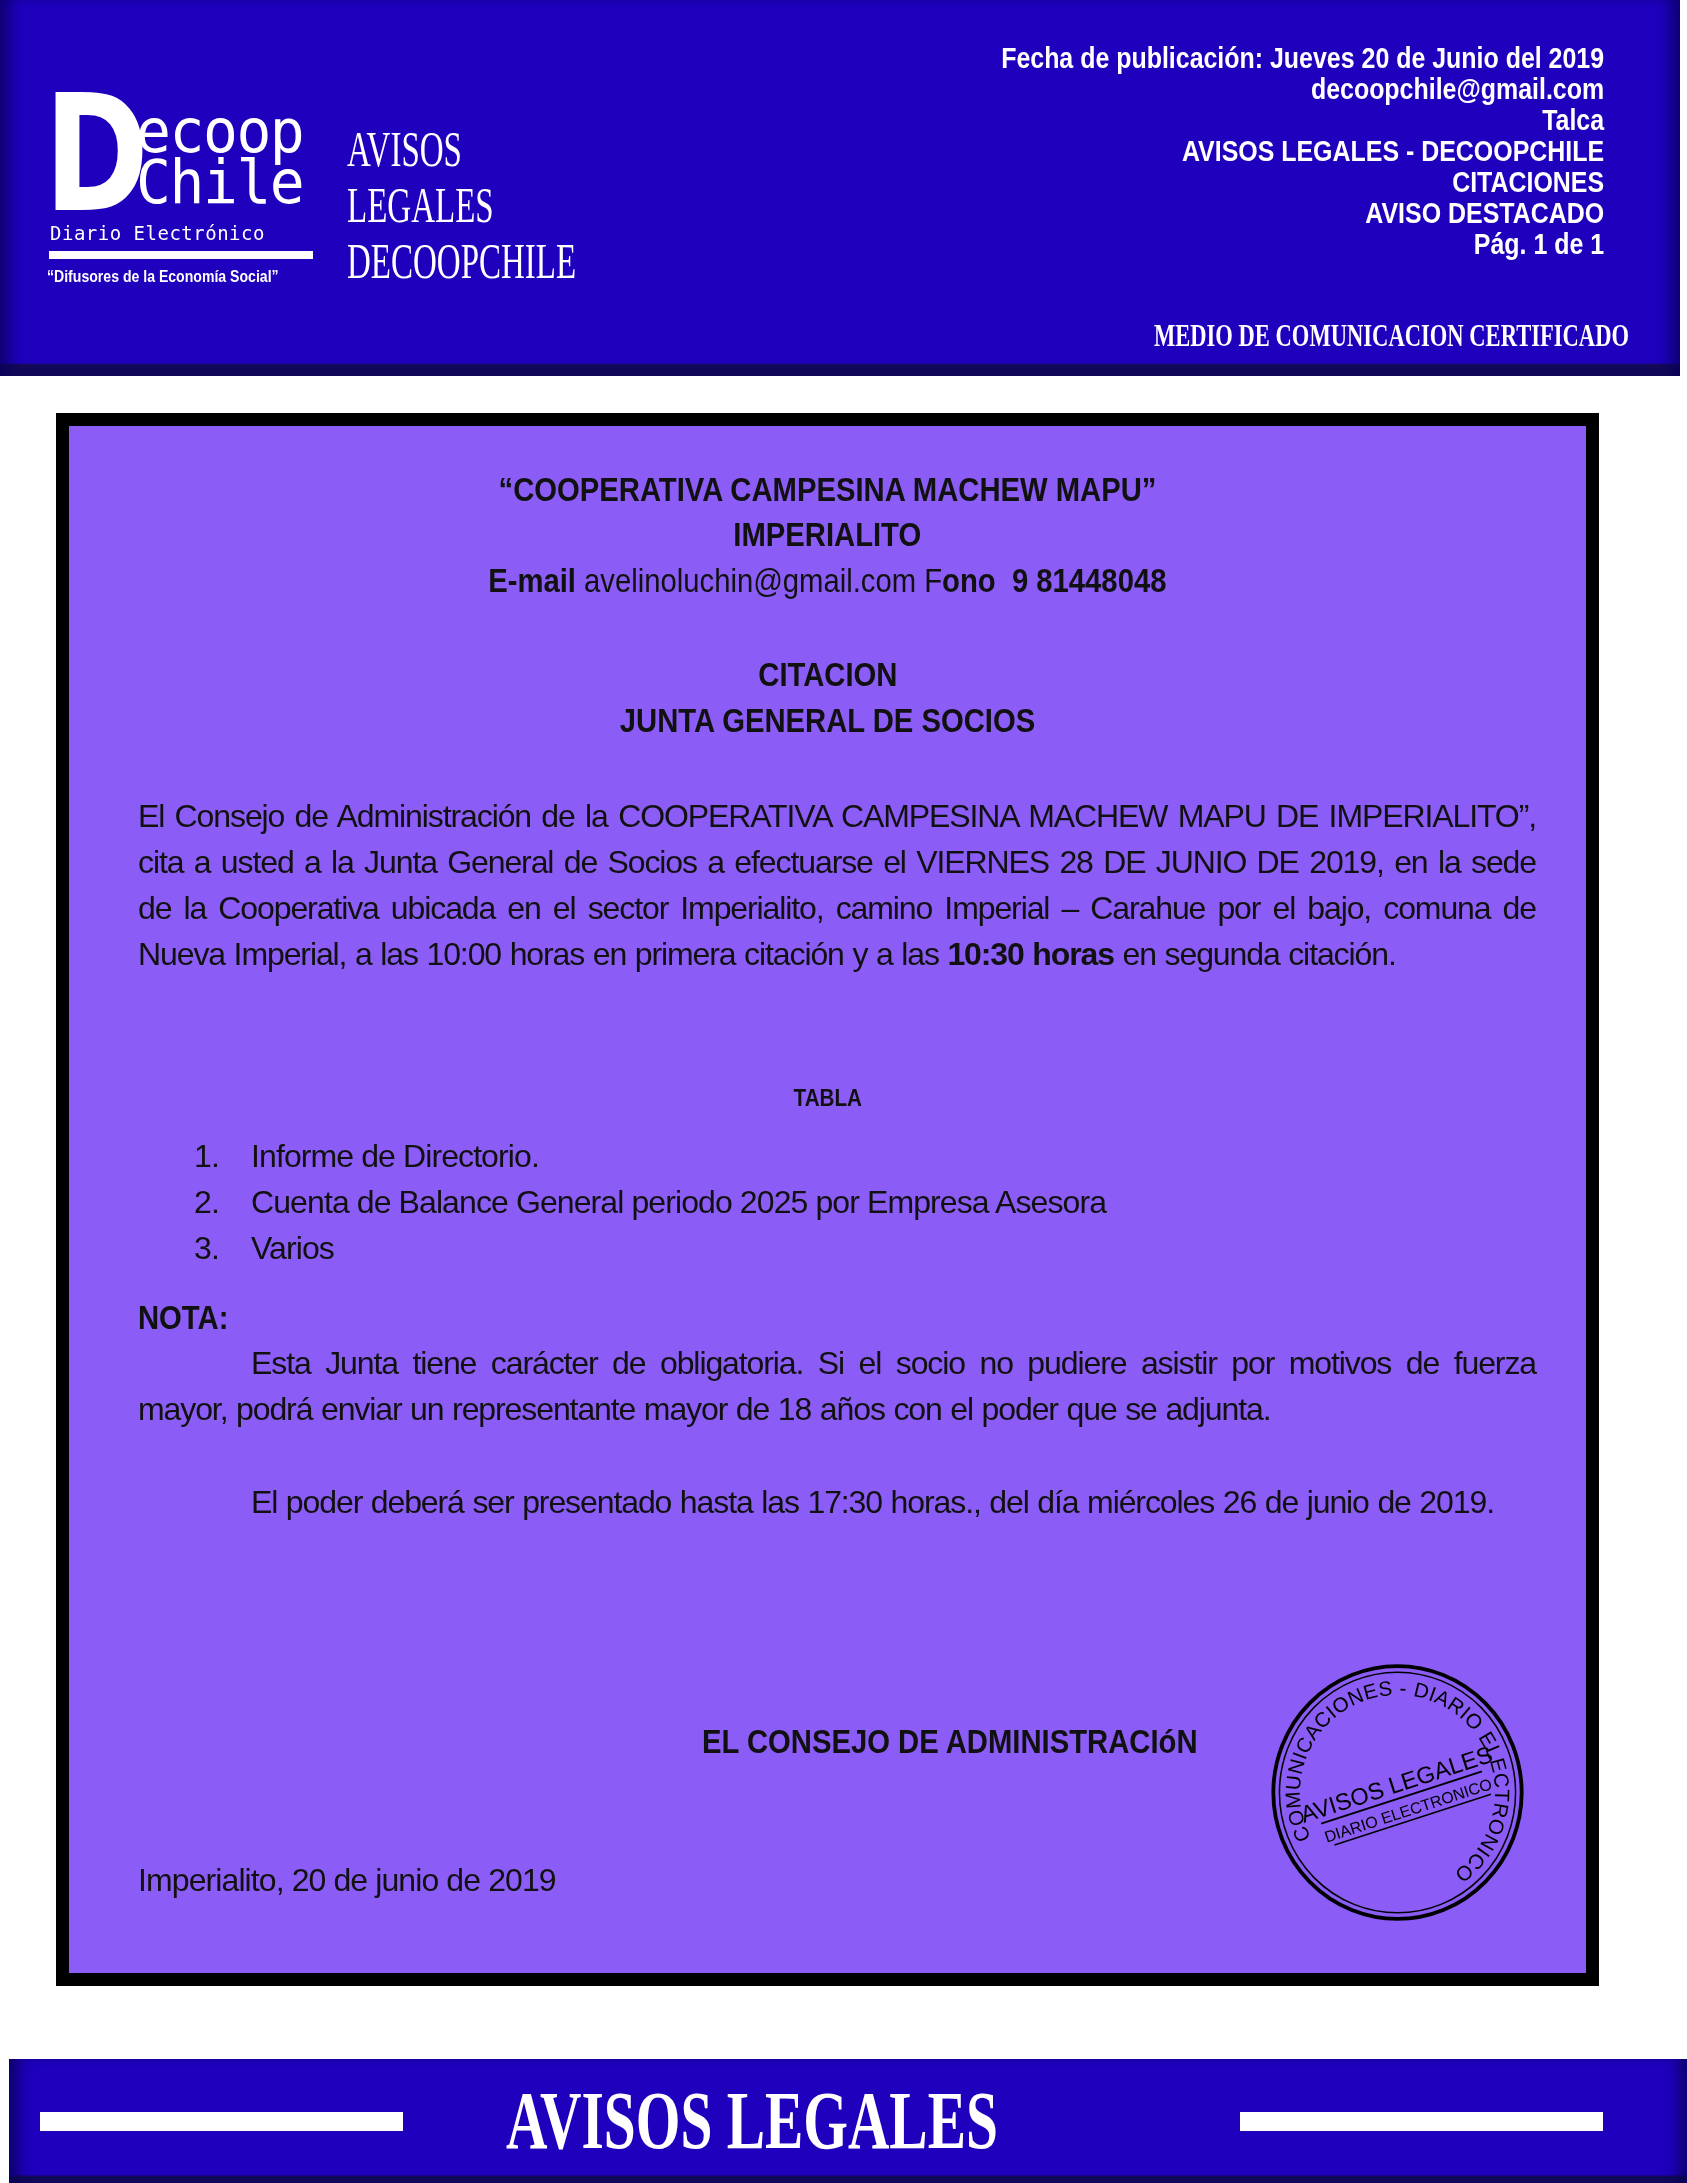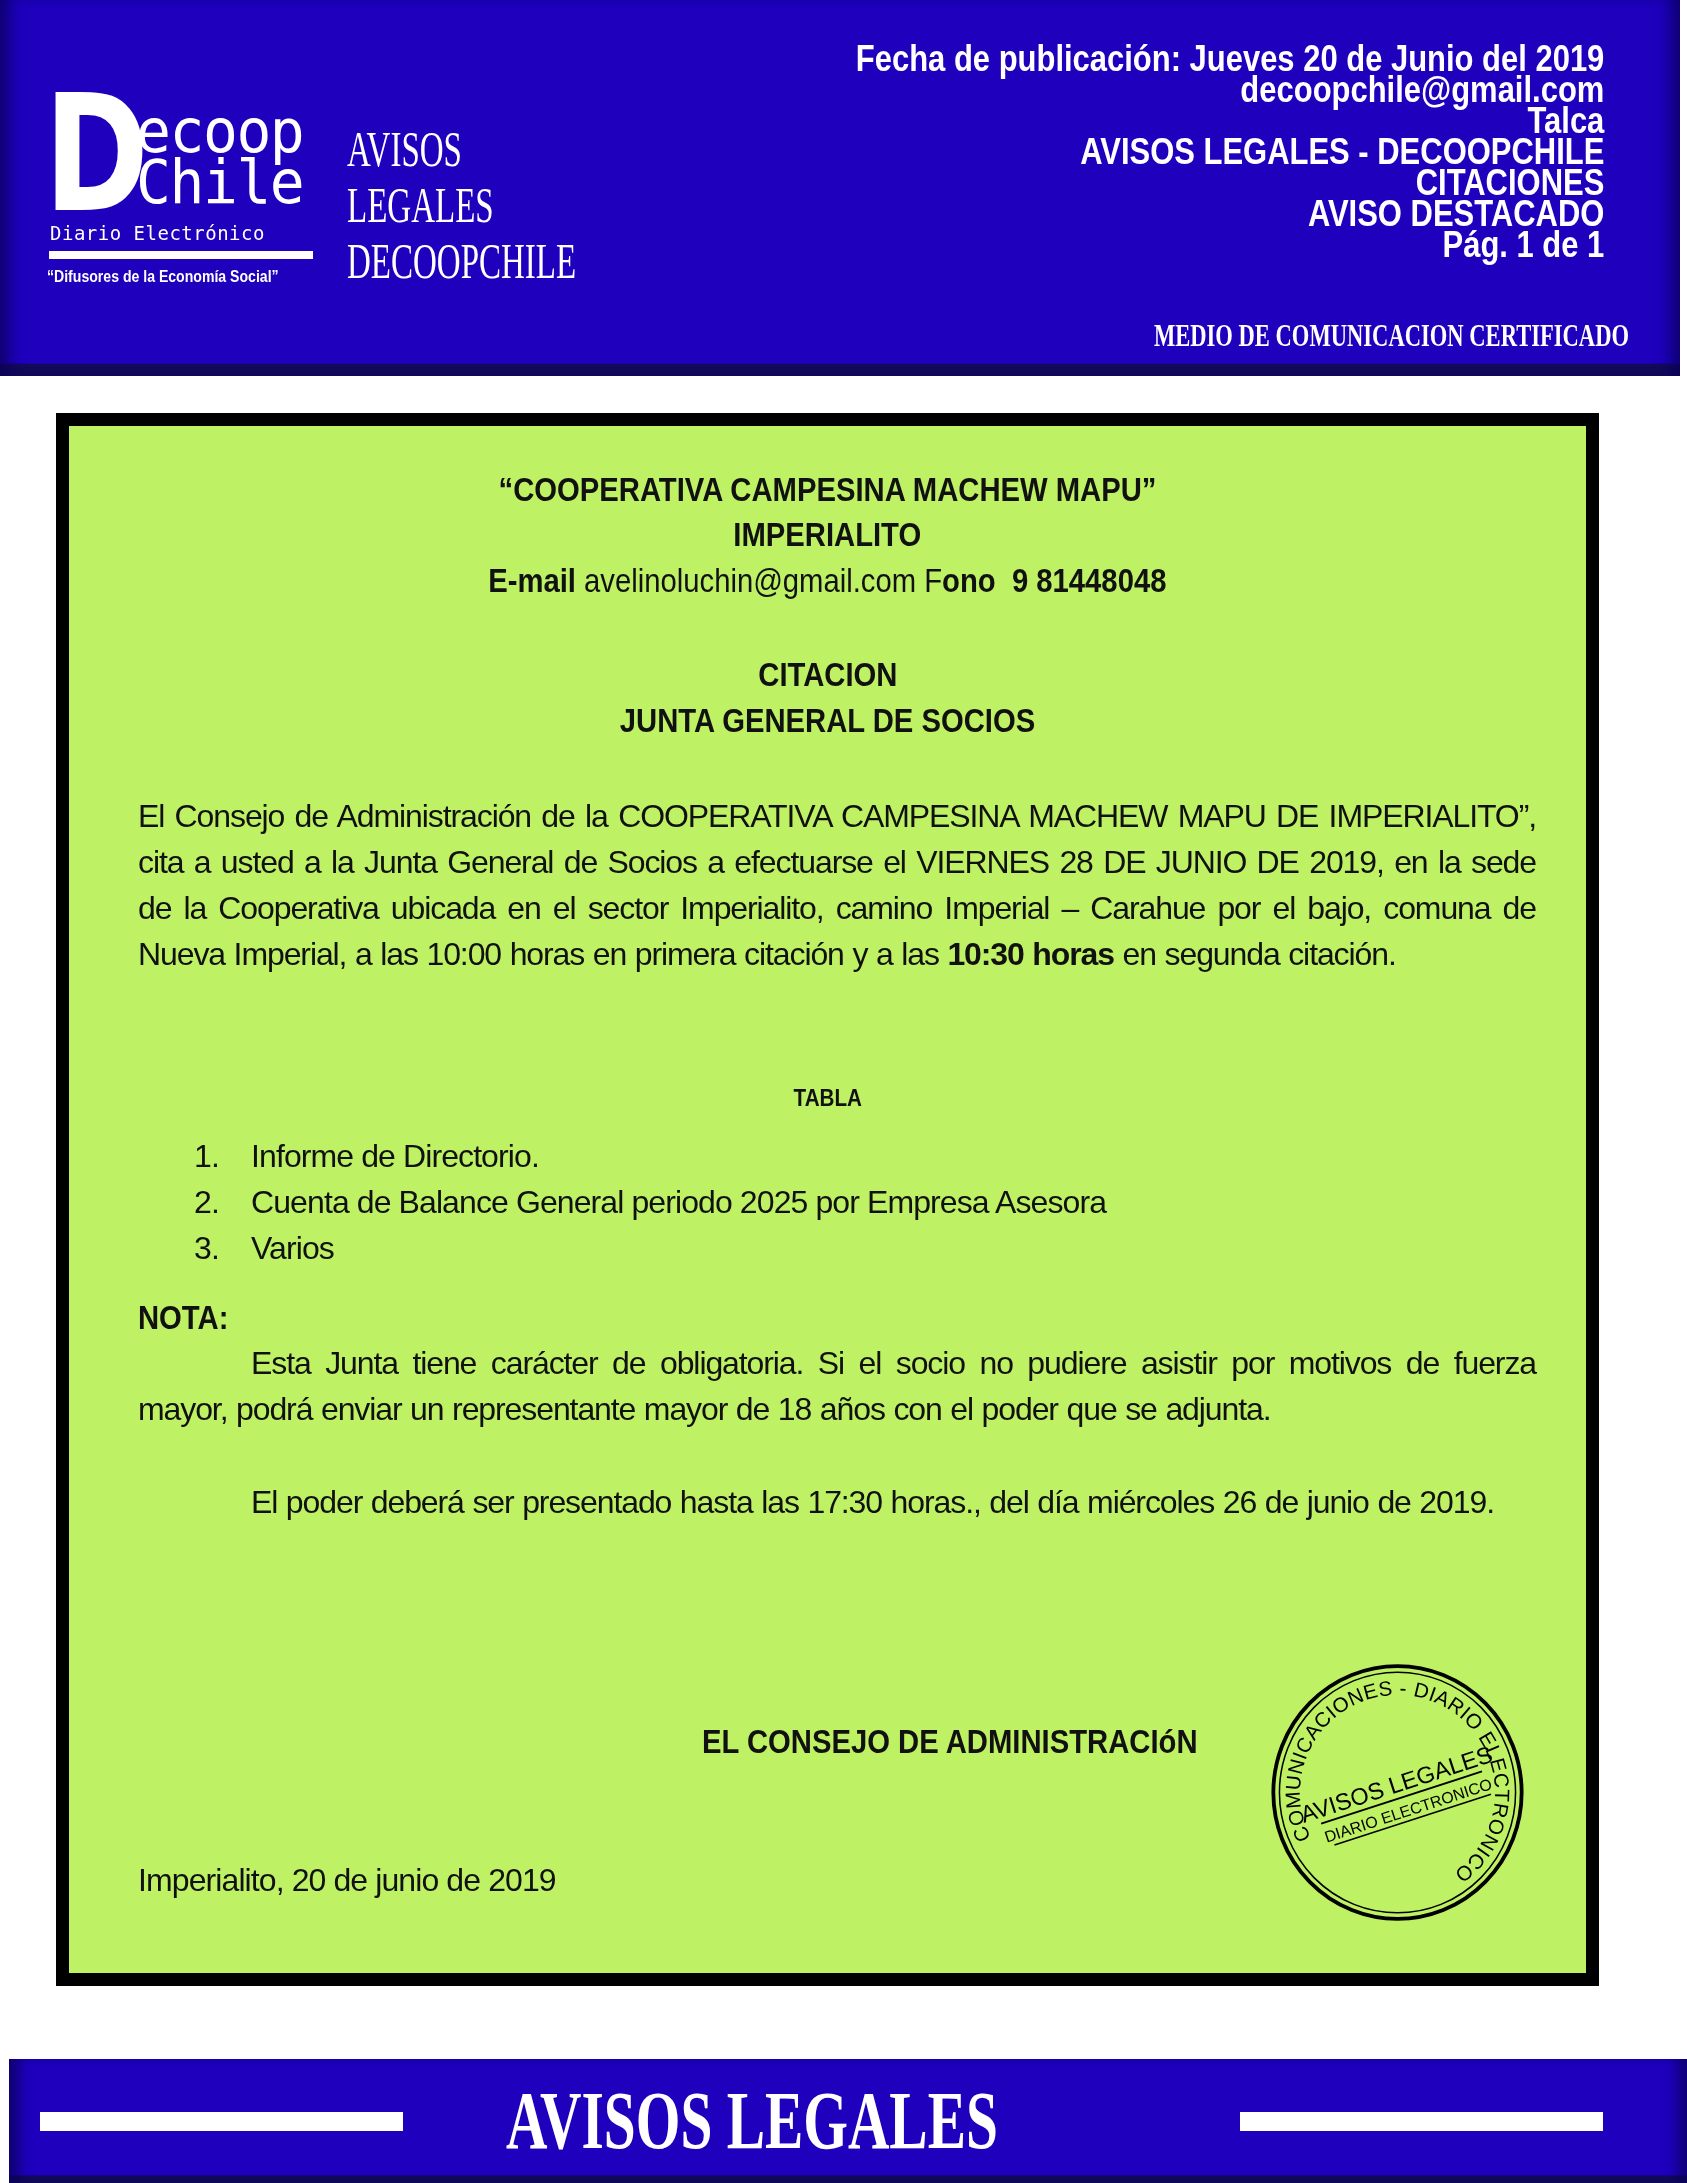--- a/index.html
+++ b/index.html
@@ -37,28 +37,28 @@
   .logo-tag { left: 47px; top: 268px; font-family: "Liberation Sans", sans-serif; font-weight: bold; font-size: 16px; line-height: 18.3px;
     color: #fff; transform: scaleX(0.88); transform-origin: left top; }
 
   .hdr-title { left: 347px; font-family: "Liberation Serif", serif; font-size: 50px; line-height: 50px; color: #fff;
     transform: scaleX(0.66); transform-origin: left top; }
   .hdr-title.l1 { top: 124px; }
   .hdr-title.l2 { top: 180px; }
   .hdr-title.l3 { top: 236px; }
 
   .meta { position: absolute; right: 76px; top: 43px; text-align: right; color: #fff;
-    font-family: "Liberation Sans", sans-serif; font-weight: bold; font-size: 36px; line-height: 31px; }
+    font-family: "Liberation Sans", sans-serif; font-weight: bold; font-size: 29px; line-height: 31px; }
   .meta div { white-space: nowrap; transform: scaleX(0.86); transform-origin: right top; }
 
   .certified { right: 51px; top: 321px; font-family: "Liberation Serif", serif; font-weight: bold; font-size: 30.5px; line-height: 30.5px;
     color: #fff; transform: scaleX(0.74); transform-origin: right top; }
 
   
-  .notice { position: absolute; left: 56px; top: 413px; width: 1543px; height: 1573px; border: 13px solid #000; background: #bef264; }
+  .notice { position: absolute; left: 56px; top: 413px; width: 1543px; height: 1573px; border: 13px solid #000; background: #8b5cf6; }
 
   .doc { font-family: "Liberation Sans", sans-serif; font-size: 32px; color: #111; }
   .center-line { position: absolute; left: 0; width: 100%; text-align: center; white-space: nowrap; }
   .center-line span.inner { display: inline-block; transform: scaleX(0.86); }
   .b { font-weight: bold; }
 
   .para { position: absolute; left: 69px; width: 1398px; text-align: justify; line-height: 46px;
     font-size: 32px; letter-spacing: -1.1px; word-spacing: 0.8px; }
   .para .ind { display: inline-block; width: 113px; }
 

